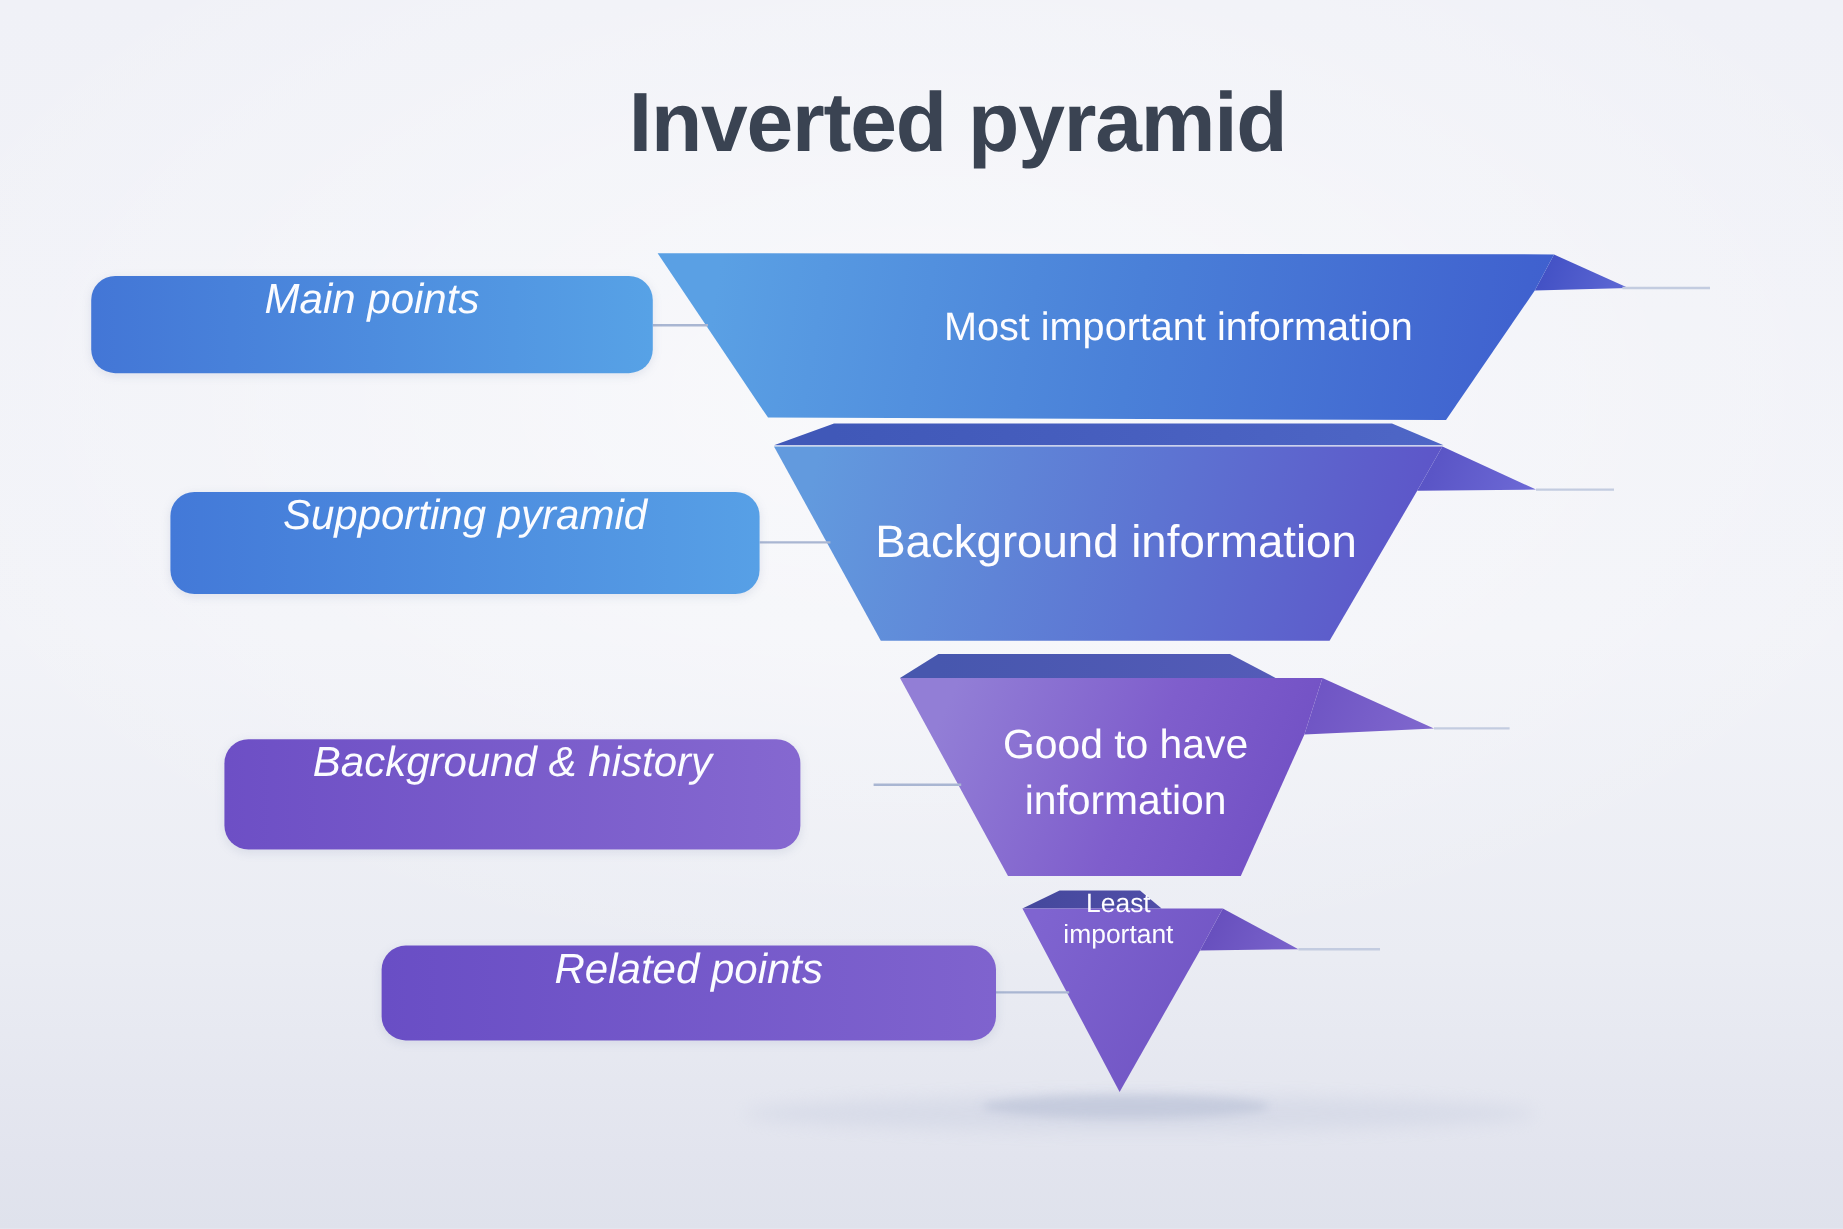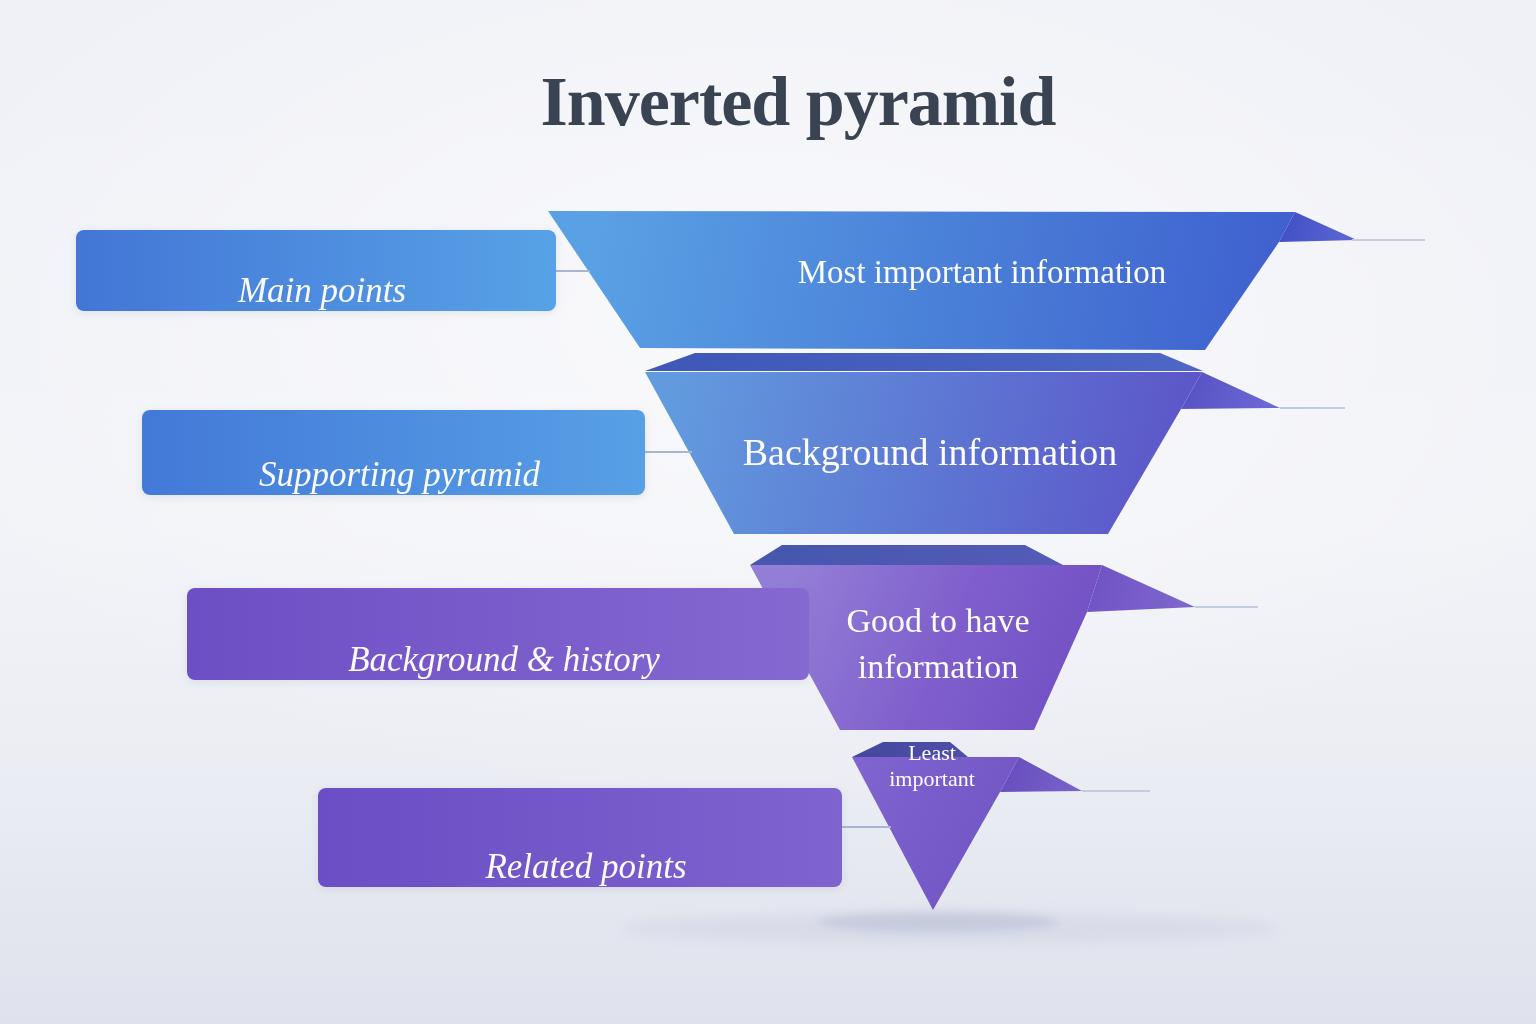--- a/index.html
+++ b/index.html
@@ -1,37 +1,36 @@
 <!DOCTYPE html>
 <html><head>
 <meta charset="utf-8">
 <style>
   html,body{margin:0;padding:0;background:#e9ebf2;}
   #canvas{
     position:relative;width:1536px;height:1024px;overflow:hidden;
-    font-family:Liberation Serif, serif;
+    font-family:Liberation Sans, sans-serif;
     background:
       radial-gradient(ellipse 1300px 700px at 50% 32%, rgba(255,255,255,0.55), rgba(255,255,255,0) 70%),
       linear-gradient(180deg,#f0f1f7 0%,#f2f3f8 52%,#eaecf3 78%,#e2e4ee 94%,#dfe2ec 100%);
   }
   .title{
     position:absolute;left:30px;top:62px;width:1536px;text-align:center;
     font-size:70px;font-weight:700;letter-spacing:-1px;color:#3a4352;
   }
   .svg-layer{position:absolute;left:0;top:0;}
   .side-label{
-    position:absolute;display:flex;align-items:flex-end;justify-content:center;
-    border-radius:8px;color:#fbfcff;font-style:italic;font-size:35px;
+    position:absolute;display:flex;align-items:flex-start;justify-content:center;
+    border-radius:20px;color:#fbfcff;font-style:italic;font-size:35px;
     box-shadow:0 2px 8px rgba(110,120,160,0.15);
-    padding-left:12px;
   }
   .lab1{left:76px;top:230px;width:468px;height:81px;background:linear-gradient(90deg,#4376d6,#57a2e6);}
   .lab2{left:142px;top:410px;width:491px;height:85px;background:linear-gradient(90deg,#4379d8,#57a0e6);}
-  .lab3{left:187px;top:588px;width:610px;height:92px;background:linear-gradient(90deg,#6d4fc5,#8568d0);}
-  .lab4{left:318px;top:788px;width:512px;height:99px;background:linear-gradient(90deg,#694ec5,#7f63ce);}
+  .lab3{left:187px;top:616px;width:480px;height:92px;background:linear-gradient(90deg,#6d4fc5,#8568d0);}
+  .lab4{left:318px;top:788px;width:512px;height:79px;background:linear-gradient(90deg,#694ec5,#7f63ce);}
   .seg-text{
     position:absolute;color:#fdfdff;text-align:center;
   }
   .seg1{left:732px;top:250px;width:500px;font-size:33px;line-height:44px;}
   .seg2{left:680px;top:431px;width:500px;font-size:38px;line-height:42px;}
   .seg3{left:806px;top:598px;width:264px;font-size:34px;line-height:46px;text-align:center;}
   .seg4{left:870px;top:740px;width:124px;font-size:22px;line-height:26px;}
 </style>
 </head>
 <body>

